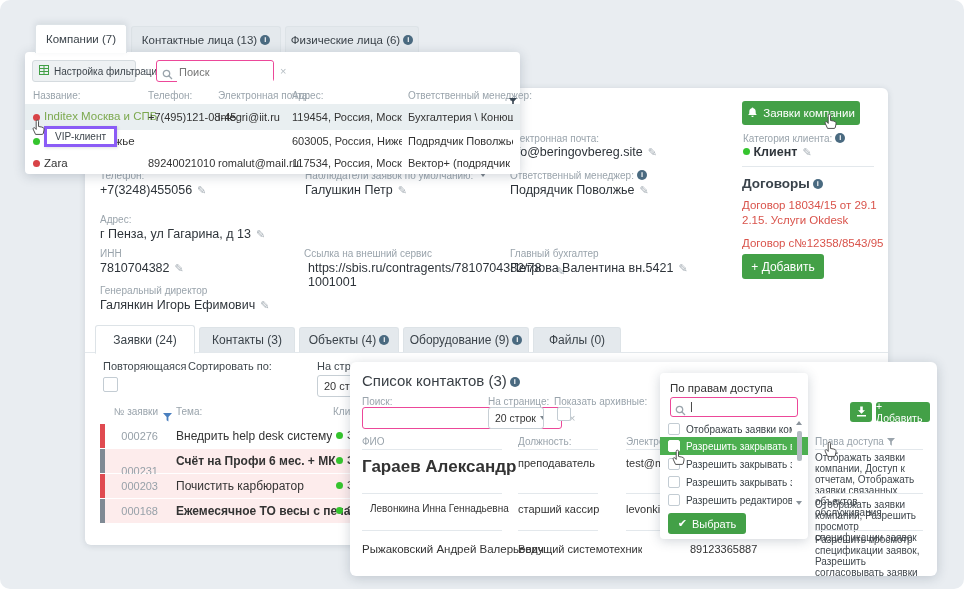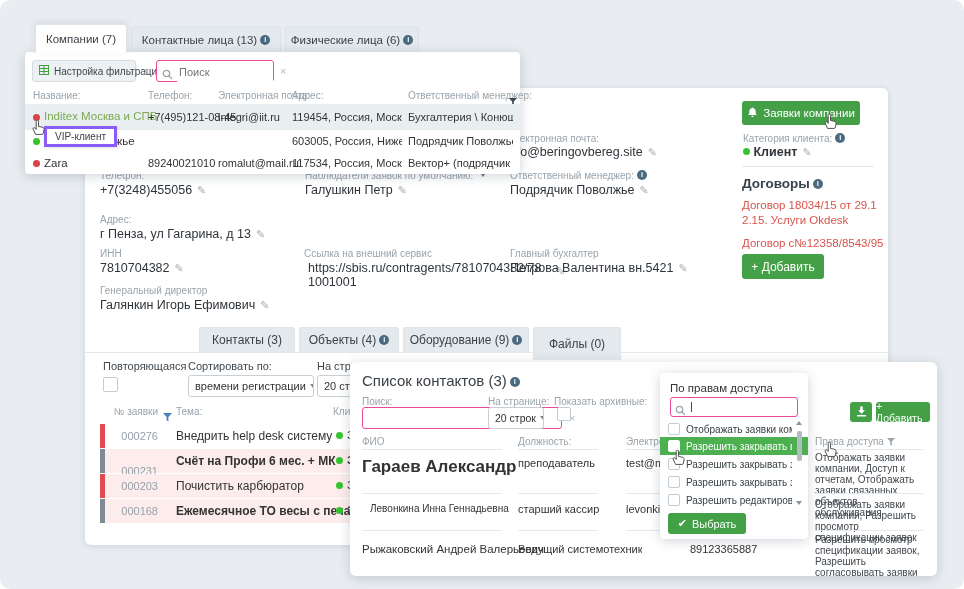--- a/index.html
+++ b/index.html
@@ -78,38 +78,35 @@
     </div>
     <div class="lbl" style="left:658px;top:45px;"><span>Категория клиента:</span><span class="info">i</span></div>
     <div class="val" style="left:658px;top:57px;font-weight:bold;"><span class="dot dot-green"></span> <span>Клиент</span><span class="edit" style="font-weight:normal;">✎</span></div>
     <div class="divline" style="left:657px;top:78px;width:132px;"></div>
     <div class="abs" style="left:657px;top:88px;font-size:13.5px;font-weight:bold;color:#39424a;"><span>Договоры</span><span class="info">i</span></div>
     <div class="redlink" style="left:657px;top:110px;width:142px;">Договор 18034/15 от 29.12.15. Услуги Okdesk</div>
     <div class="redlink" style="left:657px;top:148px;width:142px;">Договор с№12358/8543/95</div>
     <div class="btn-green" style="left:657px;top:166px;width:82px;height:25px;font-size:12px;">+ Добавить</div>
 
     <div class="divline" style="left:0;top:264px;width:803px;"></div>
+    <div class="tab active" style="left:10px;top:237px;width:100px;height:29px;border-bottom:1px solid #fff;font-size:12px;">Заявки (24)</div>
     <div class="tab" style="left:114px;top:239px;width:96px;height:25px;font-size:12px;">Контакты (3)</div>
     <div class="tab" style="left:214px;top:239px;width:100px;height:25px;font-size:12px;">
         <span>Объекты (4)</span>
         <span class="info">i</span>
       </div>
     <div class="tab" style="left:318px;top:239px;width:126px;height:25px;font-size:12px;">
         <span>Оборудование (9)</span>
         <span class="info">i</span>
       </div>
-    <div class="tab" style="left:448px;top:239px;width:88px;height:33px;font-size:12px;">Файлы (0)</div>
+    <div class="tab" style="left:448px;top:239px;width:88px;height:25px;font-size:12px;">Файлы (0)</div>
 
     <div class="abs" style="left:18px;top:272px;font-size:11px;color:#3f474d;">Повторяющаяся</div>
     <div class="chk" style="left:18px;top:289px;width:15px;height:15px;"></div>
     <div class="abs" style="left:103px;top:272px;font-size:11px;color:#3f474d;">Сортировать по:</div>
-    <div class="selectbox" style="left:103px;top:287px;width:126px;height:22px;">
-        <span>времени регистрации</span>
-        <span class="caret"></span>
-      </div>
     <div class="abs" style="left:232px;top:272px;font-size:11px;color:#3f474d;">На странице:</div>
     <div class="selectbox" style="left:232px;top:287px;width:62px;height:22px;">
         <span>20 строк</span>
         <span class="caret"></span>
       </div>
 
     <div class="hdr" style="left:25px;top:318px;width:48px;text-align:right;">№ заявки</div>
     <div class="abs funnel" style="left:78px;top:319px;"><svg width="9" height="9" viewBox="0 0 9 9">
           <path d="M0 0 H9 L5.4 4 V8.6 L3.6 7.2 V4 Z" fill="#4a7fbf"></path>
         </svg></div>

